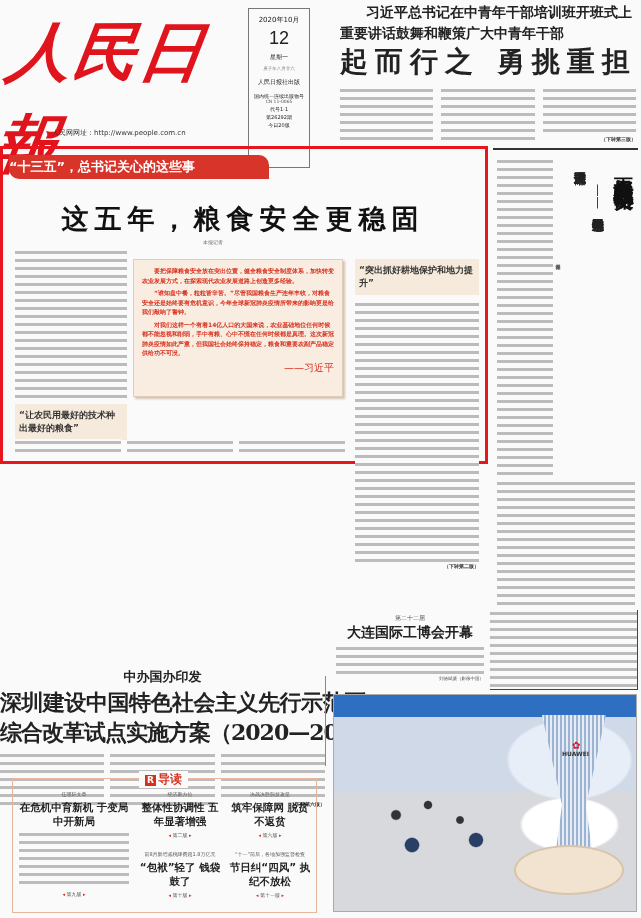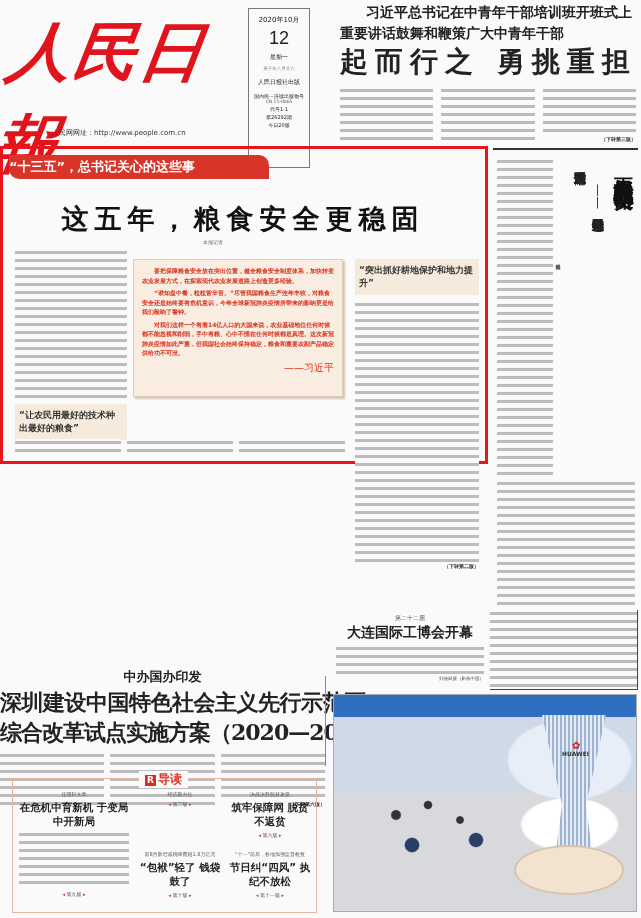--- a/index.html
+++ b/index.html
@@ -184,20 +184,21 @@
       <span class="r">R</span><span>导读</span>
     </div>
     <div class="g-cell" style="left:6px; top:12px; width:110px;">
       <div class="g-kicker">任理轩文章</div>
       <div class="g-title">在危机中育新机 于变局中开新局</div>
       <div class="g-desc txt"></div>
       <div class="g-page"><span class="arr">◂ </span><span>第九版</span><span class="arr"> ▸</span></div>
     </div>
     <div class="g-cell" style="left:124px; top:12px; width:86px;">
       <div class="g-kicker">经济新方位</div>
+      <div class="g-title">整体性协调性 五年显著增强</div>
       <div class="g-page"><span class="arr">◂ </span><span>第二版</span><span class="arr"> ▸</span></div>
     </div>
     <div class="g-cell" style="left:214px; top:12px; width:86px;">
       <div class="g-kicker">决战决胜脱贫攻坚</div>
       <div class="g-title">筑牢保障网 脱贫不返贫</div>
       <div class="g-page"><span class="arr">◂ </span><span>第六版</span><span class="arr"> ▸</span></div>
     </div>
     <div class="g-cell" style="left:124px; top:72px; width:86px;">
       <div class="g-kicker">前8月新增减税降费超1.8万亿元</div>
       <div class="g-title">“包袱”轻了 钱袋鼓了</div>

